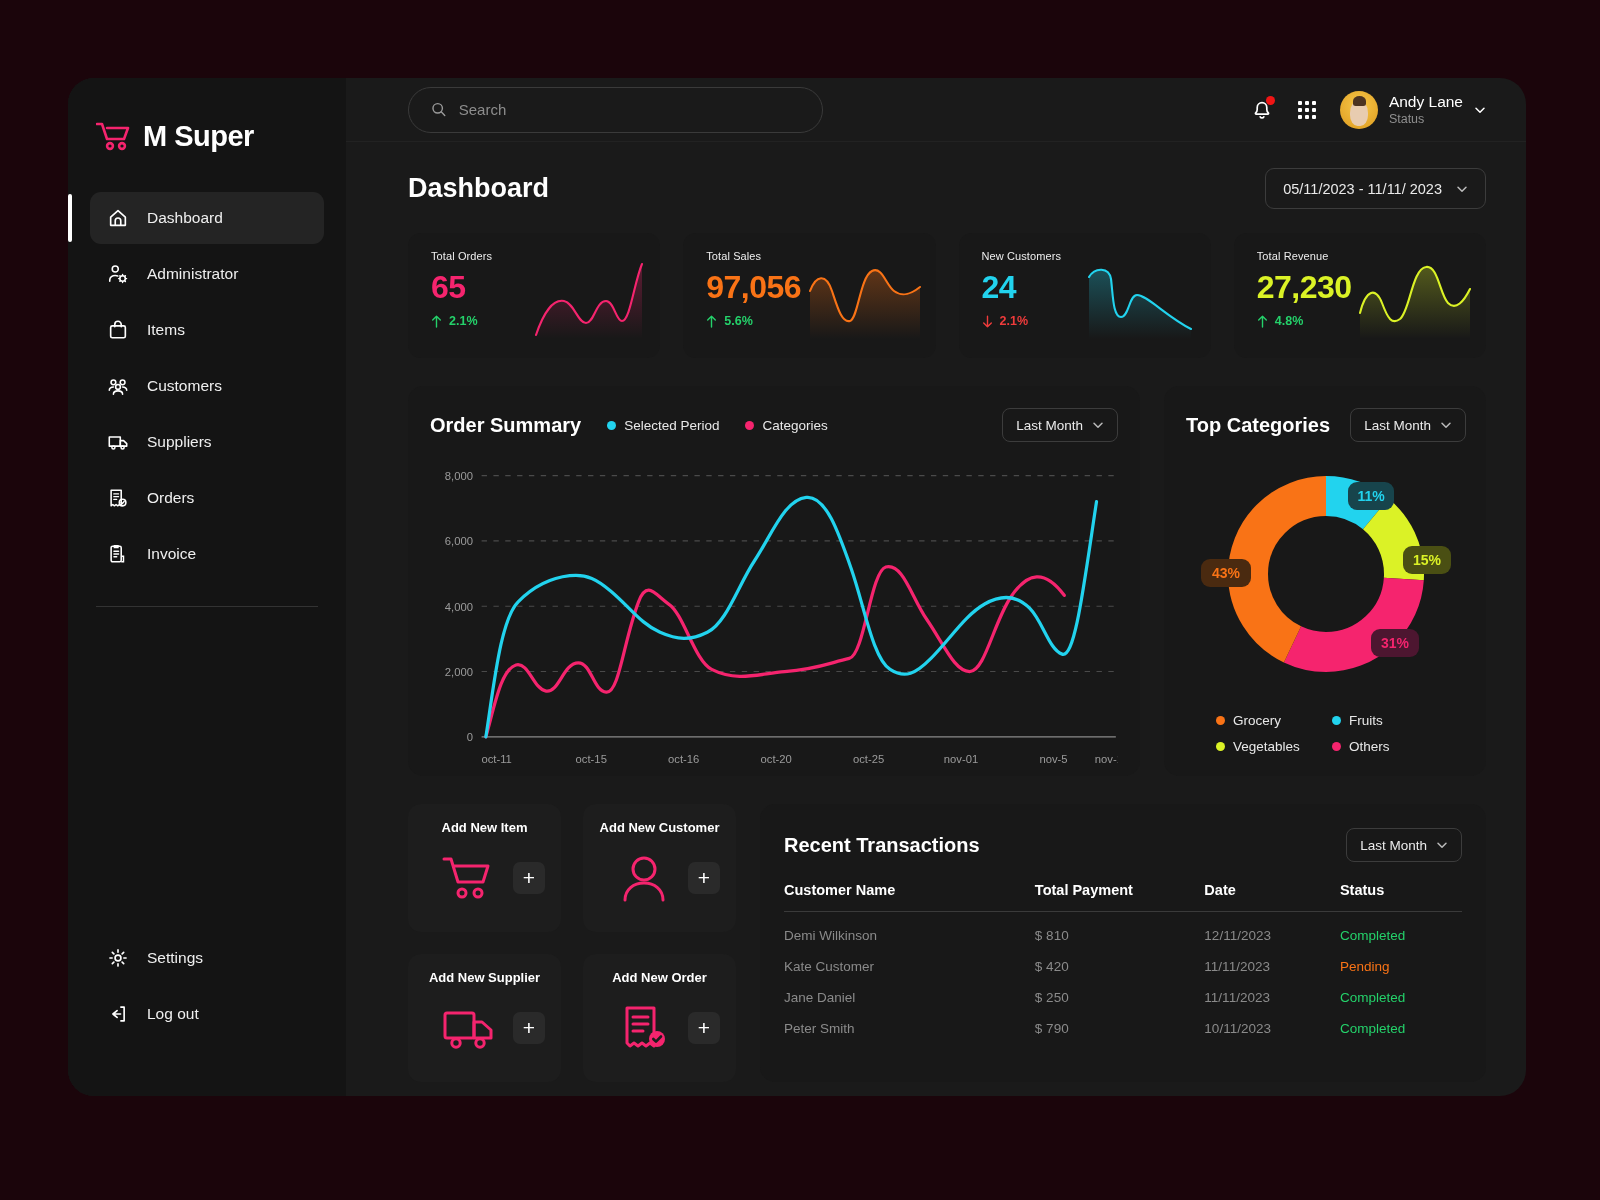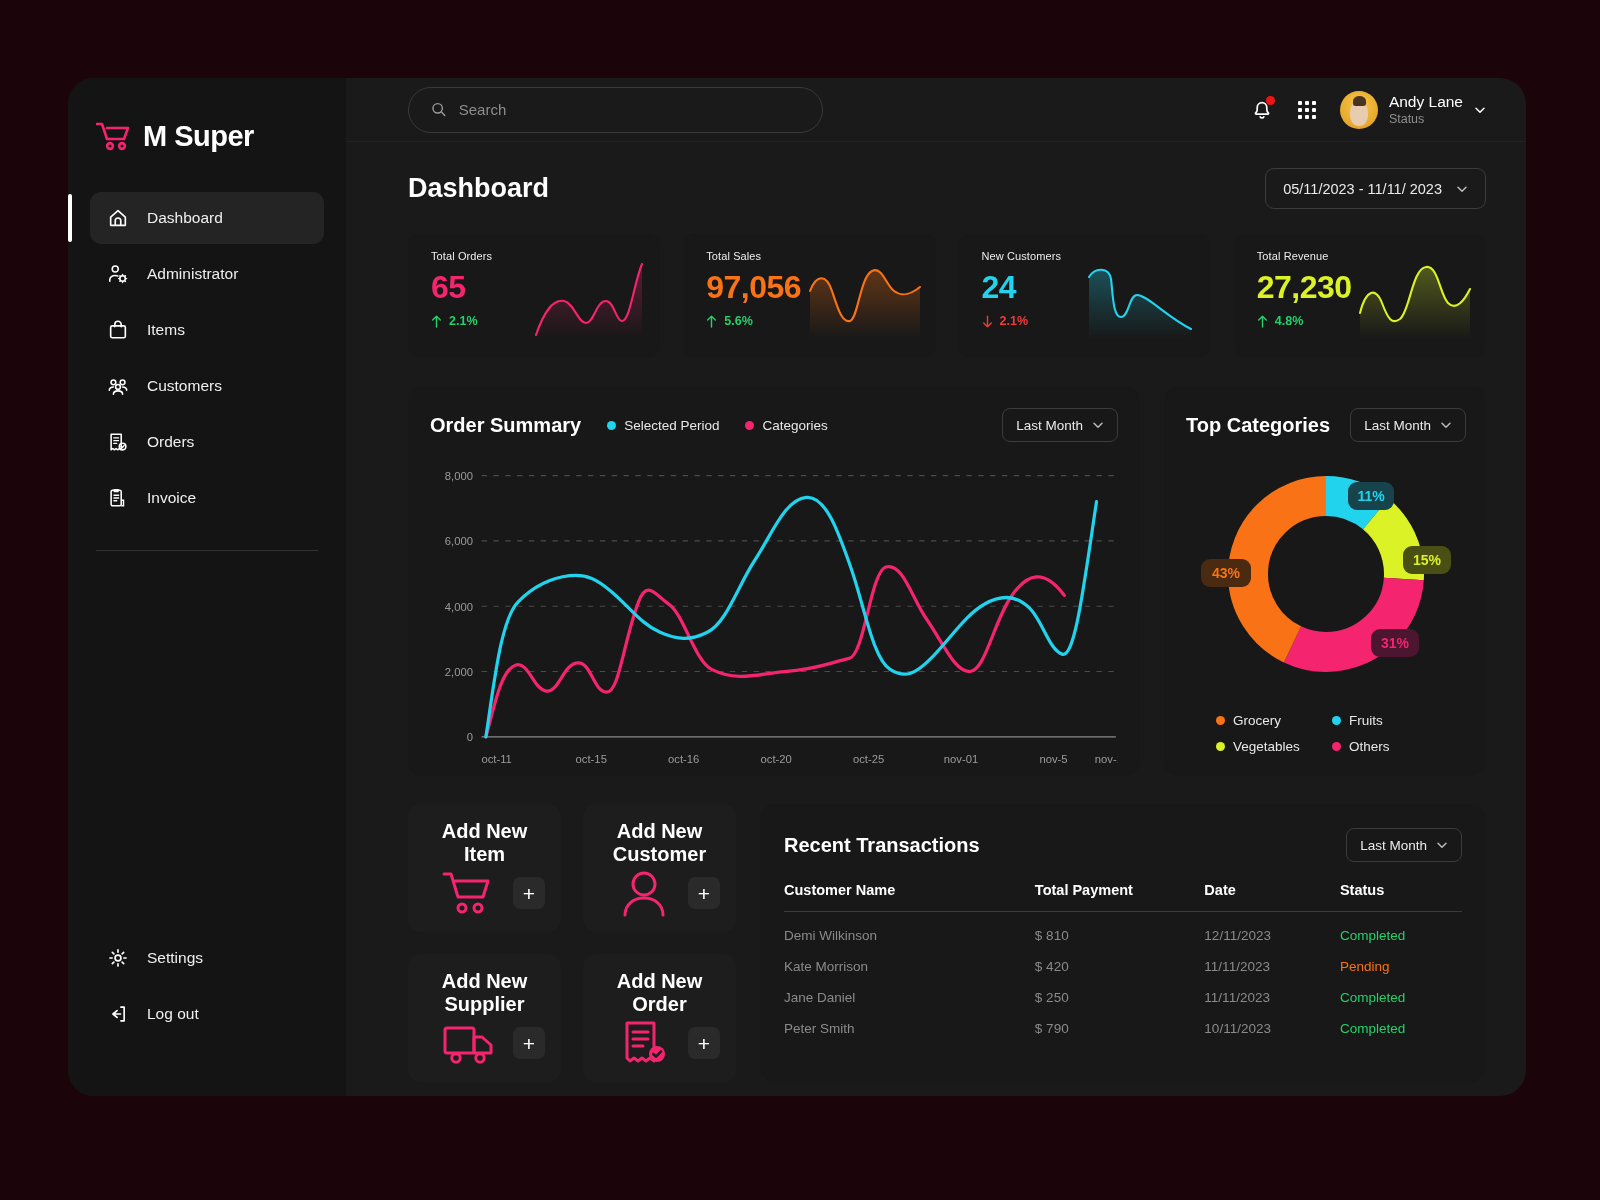--- a/index.html
+++ b/index.html
@@ -162,21 +162,21 @@
 
   
   .bottom-row { display: flex; gap: 24px; }
   .actions { display: grid; grid-template-columns: 1fr 1fr; gap: 22px; width: 328px; flex-shrink: 0; }
   .action {
     height: 128px; background: #1d1d1d; border-radius: 13px;
     padding: 16px 14px 12px 14px;
     display: flex; flex-direction: column; align-items: center;
     cursor: pointer;
   }
-  .action-title { font-size: 20px; font-weight: bold; color: #fff; text-align: center; }
+  .action-title { font-size: 13px; font-weight: bold; color: #fff; text-align: center; }
   .action-body { flex: 1; display: flex; align-items: center; width: 100%; padding: 0 2px; }
   .action-icon { width: 56px; height: 48px; margin: 0 auto; display: block; }
   .plus-btn {
     width: 32px; height: 32px; background: #2a2a2a; border-radius: 7px;
     display: flex; align-items: center; justify-content: center;
     color: #fff; font-size: 21px; line-height: 1; flex-shrink: 0;
     cursor: pointer;
   }
 
   .trans-card { flex: 1; padding: 24px 24px 0 24px; }
@@ -232,20 +232,29 @@
         <span>Items</span>
       </div>
       <div class="nav-item">
         <svg class="nav-icon" viewBox="0 0 24 24">
           <circle cx="7" cy="8" r="2.6" fill="none" stroke="#fff" stroke-width="1.7"></circle>
           <circle cx="17" cy="8" r="2.6" fill="none" stroke="#fff" stroke-width="1.7"></circle>
           <circle cx="12" cy="13" r="2.6" fill="none" stroke="#fff" stroke-width="1.7"></circle>
           <path d="M2.5 16.5c0-2.2 2-3.4 4.5-3.4M21.5 16.5c0-2.2-2-3.4-4.5-3.4M7 21c0-2.4 2.2-3.7 5-3.7s5 1.3 5 3.7" fill="none" stroke="#fff" stroke-width="1.7" stroke-linecap="round"></path>
         </svg>
         <span>Customers</span>
+      </div>
+      <div class="nav-item">
+        <svg class="nav-icon" viewBox="0 0 24 24">
+          <path d="M2.5 6.5h12v10h-12z" fill="none" stroke="#fff" stroke-width="1.7" stroke-linejoin="round"></path>
+          <path d="M14.5 10.5h3.6l3.4 3.2v2.8h-7z" fill="none" stroke="#fff" stroke-width="1.7" stroke-linejoin="round"></path>
+          <circle cx="7" cy="18" r="1.7" fill="none" stroke="#fff" stroke-width="1.6"></circle>
+          <circle cx="17" cy="18" r="1.7" fill="none" stroke="#fff" stroke-width="1.6"></circle>
+        </svg>
+        <span>Suppliers</span>
       </div>
       <div class="nav-item">
         <svg class="nav-icon" viewBox="0 0 24 24">
           <path d="M4.5 3.5h11v17l-2-1.4-1.8 1.4-1.8-1.4-1.8 1.4-1.8-1.4-1.8 1.4z" fill="none" stroke="#fff" stroke-width="1.7" stroke-linejoin="round"></path>
           <path d="M7.5 7.5h5M7.5 10.5h5M7.5 13.5h3" stroke="#fff" stroke-width="1.6" stroke-linecap="round"></path>
           <circle cx="17" cy="17" r="3.6" fill="none" stroke="#fff" stroke-width="1.7"></circle>
           <path d="M15.3 17l1.2 1.2 2.2-2.3" fill="none" stroke="#fff" stroke-width="1.6" stroke-linecap="round" stroke-linejoin="round"></path>
         </svg>
         <span>Orders</span>
       </div>
@@ -630,21 +639,21 @@
               </tr>
             </thead>
             <tbody>
               <tr>
                 <td>Demi Wilkinson</td>
                 <td>$ 810</td>
                 <td>12/11/2023</td>
                 <td class="status" style="color:#24d16a">Completed</td>
               </tr>
               <tr>
-                <td>Kate Morrison</td>
+                <td>Kate Customer</td>
                 <td>$ 420</td>
                 <td>11/11/2023</td>
                 <td class="status" style="color:#f97316">Pending</td>
               </tr>
               <tr>
                 <td>Jane Daniel</td>
                 <td>$ 250</td>
                 <td>11/11/2023</td>
                 <td class="status" style="color:#24d16a">Completed</td>
               </tr>

